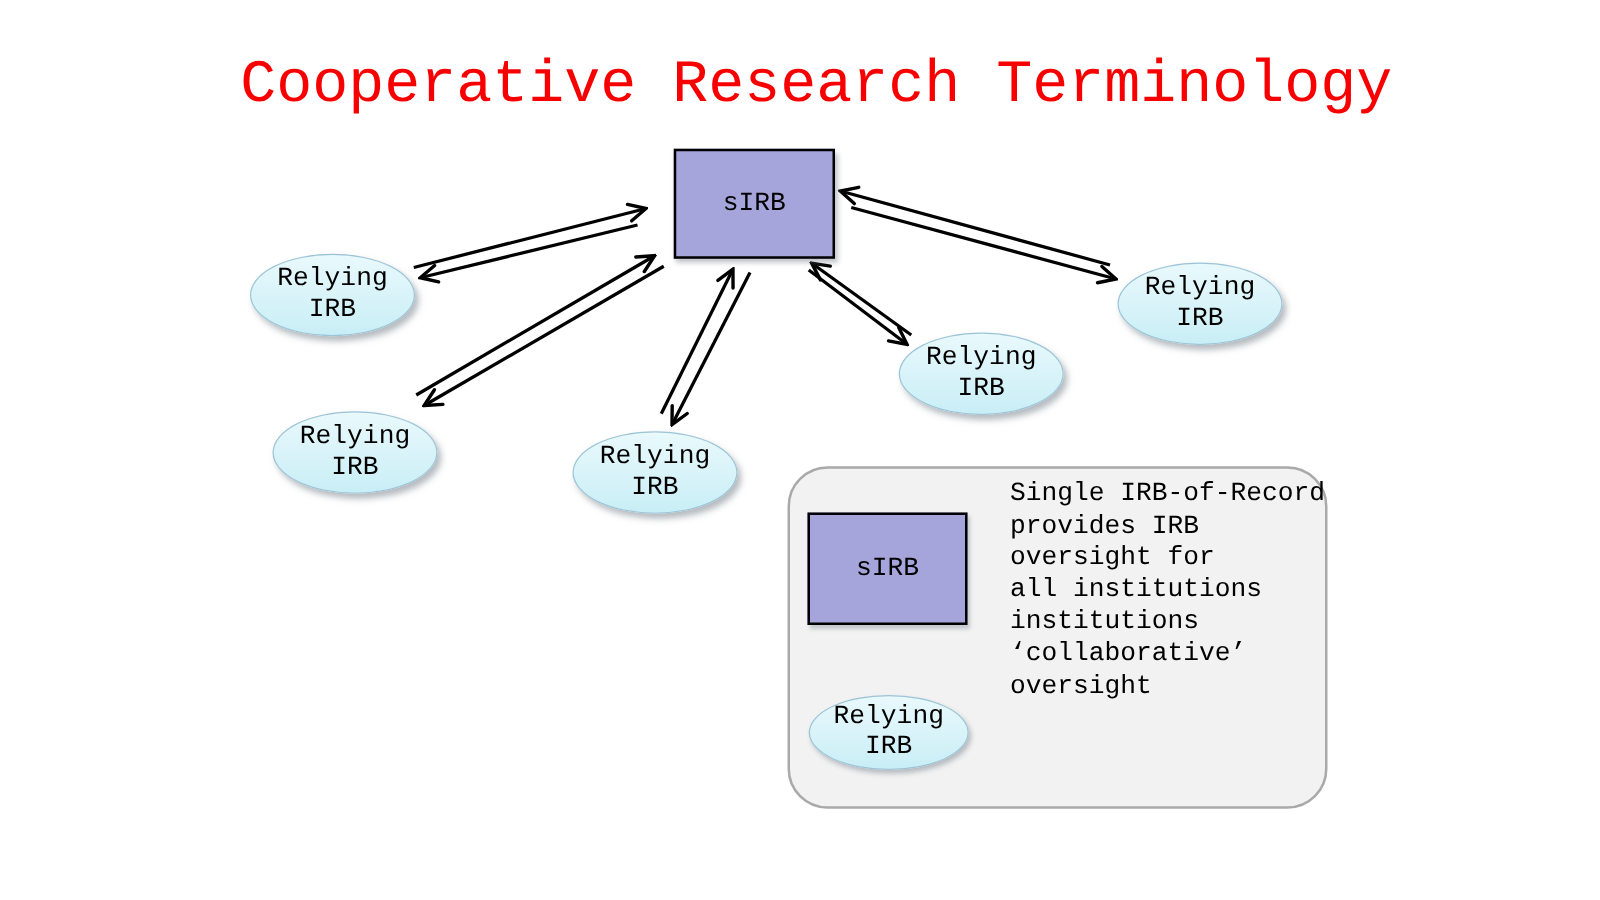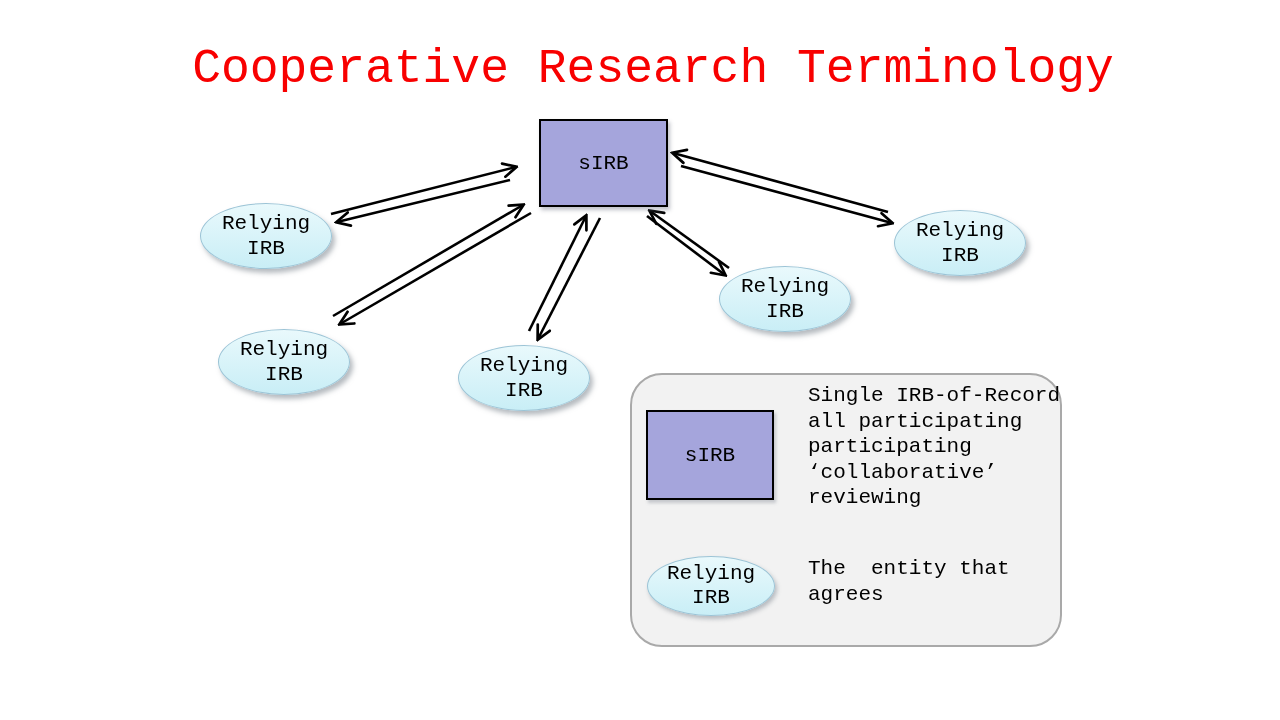--- a/index.html
+++ b/index.html
@@ -113,25 +113,25 @@
     <span>Relying
 IRB</span>
   </div>
 
   <div class="legend">
     <div class="legend-rect">
       <span>sIRB</span>
     </div>
     <div class="legend-text t1">
       <div class="legend-line">Single IRB-of-Record</div>
-      <div class="legend-line">all participating participating</div>
-      <div class="legend-line">‘collaborative’ reviewing</div>
+      <div class="legend-line">provides IRB oversight for</div>
+      <div class="legend-line">all institutions institutions</div>
+      <div class="legend-line">‘collaborative’ oversight</div>
     </div>
     <div class="legend-ellipse">
       <span>Relying
 IRB</span>
     </div>
     <div class="legend-text t2">
-      <div class="legend-line">The  entity that agrees</div>
     </div>
   </div>
 
 </div>
 
 </body></html>

